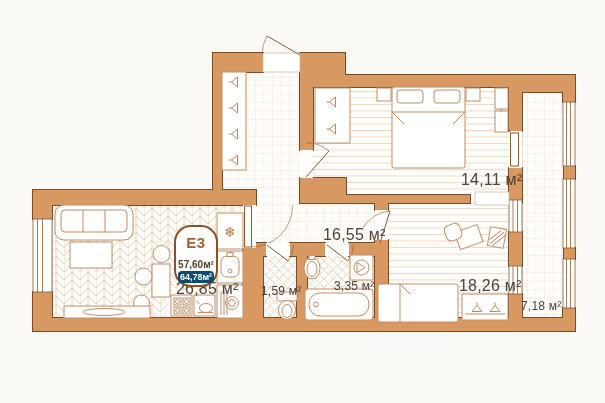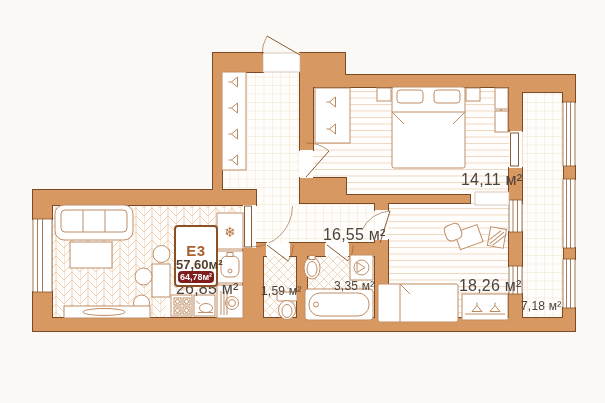--- a/index.html
+++ b/index.html
@@ -3,25 +3,25 @@
 <meta charset="utf-8">
 <style>
   html,body{margin:0;padding:0;background:#f9f8f5;}
   .stage{position:relative;width:605px;height:403px;background:#faf9f6;overflow:hidden;
          font-family:"Liberation Sans", sans-serif;}
   svg{position:absolute;left:0;top:0;}
   .room-label{position:absolute;font-size:16px;color:#4c433b;white-space:nowrap;
               letter-spacing:.2px;}
   .room-label.small{font-size:12px;}
   .badge{position:absolute;left:174px;top:225px;width:40px;background:#fff;
-         border:2px solid #8a5126;border-radius:4px;text-align:center;
-         box-shadow:0 0 0 1px #fff inset;padding:15px 0 2px;}
+         border:2px solid #8a5126;border-radius:17px;text-align:center;
+         box-shadow:0 0 0 1px #fff inset;padding:7px 0 2px;}
   .badge .code{font-size:15px;font-weight:bold;color:#aa6030;line-height:17px;letter-spacing:.5px;}
-  .badge .a1{font-size:13px;font-weight:bold;color:#55402c;line-height:11px;}
-  .badge .chip{margin:1px 2px 0;background:#7f1d1d;color:#fff;font-size:9px;font-weight:bold;
+  .badge .a1{font-size:10px;font-weight:bold;color:#55402c;line-height:11px;margin-top:8px;}
+  .badge .chip{margin:1px 2px 0;background:#0c4a6e;color:#fff;font-size:9px;font-weight:bold;
                border-radius:4px;line-height:12px;}
 </style>
 </head>
 <body>
 
 <div class="stage">
 <svg width="605" height="403" viewBox="0 0 605 403">
   <defs>
     <pattern id="herr" width="16" height="8" patternUnits="userSpaceOnUse">
       <path d="M0 8 L8 0 M8 0 L16 8 M0 0 V8 M8 0 V8" stroke="#edd2b5" stroke-width="1" fill="none"></path>

